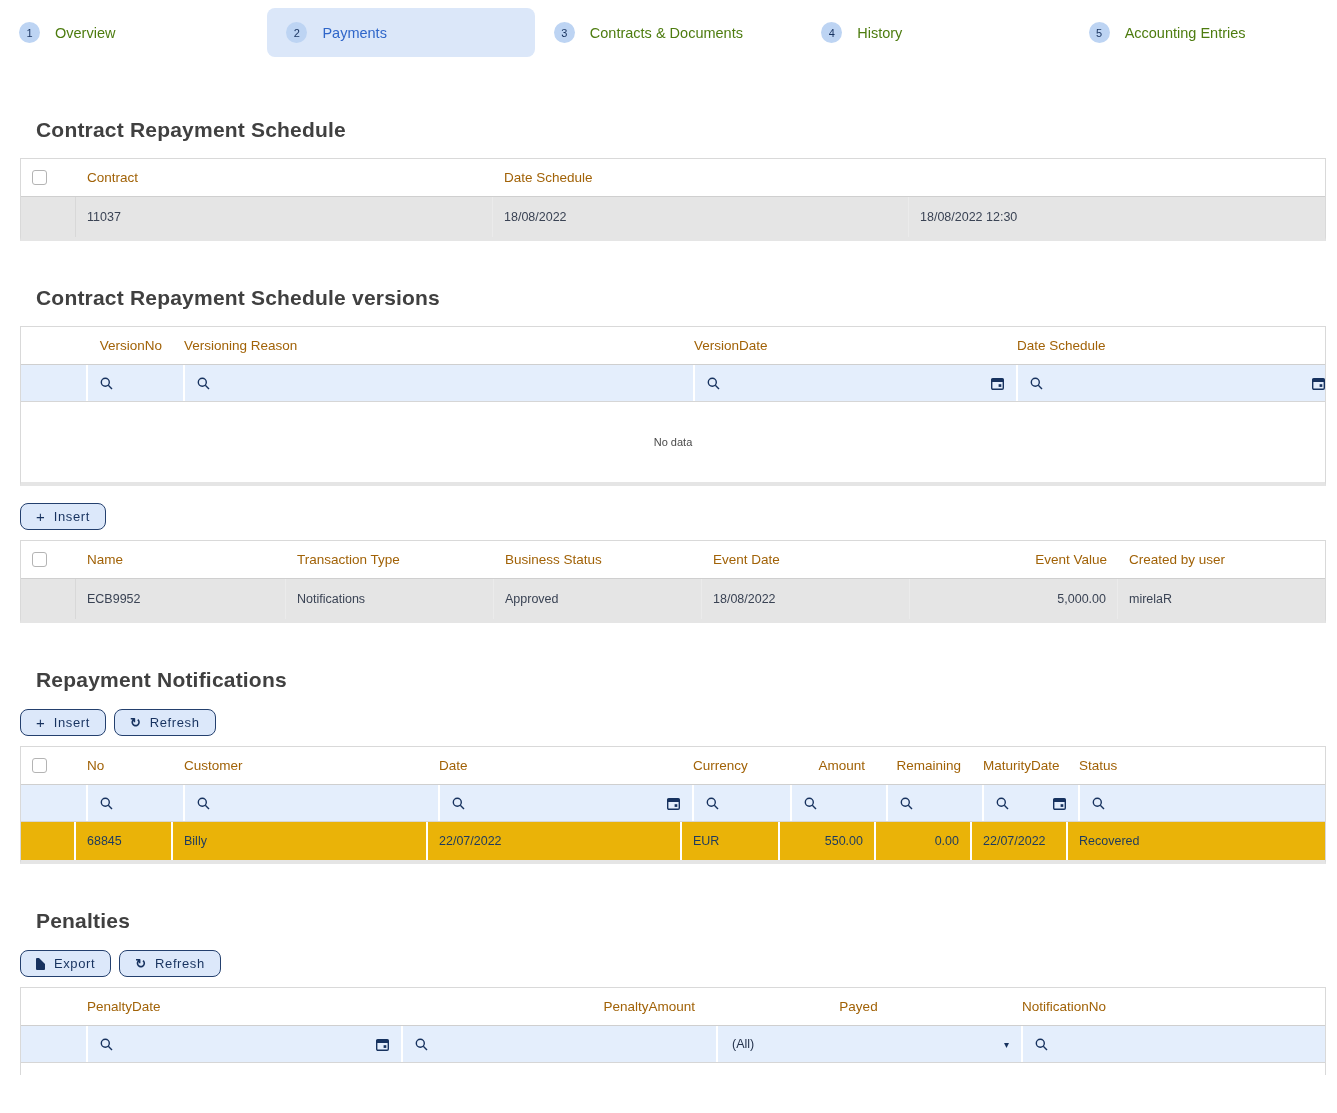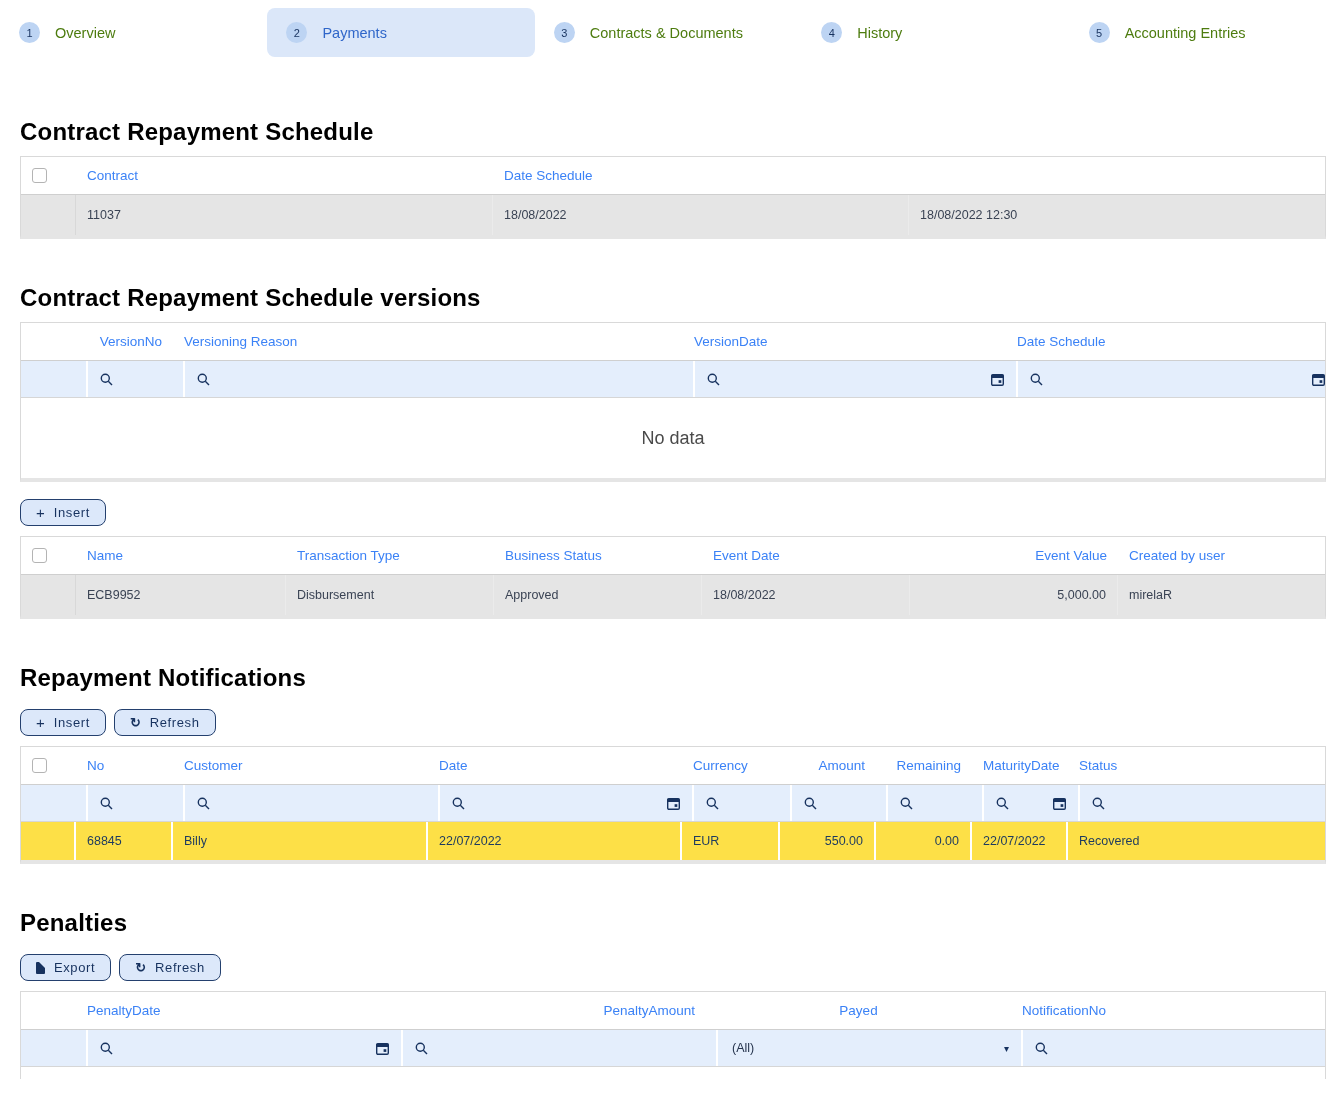--- a/index.html
+++ b/index.html
@@ -21,21 +21,21 @@
     width:21px; height:21px; border-radius:50%; background:#bdd4f3;
     color:#17325f; font-size:11px; display:flex; align-items:center; justify-content:center;
     flex:0 0 auto;
   }
   .tab-label { font-size:14.5px; color:#4d7c0f; }
   .tab.active .tab-label { color:#2f66c9; }
 
   
   .content { padding-left:20px; }
   h2 {
-    font-size:24px; font-weight:600; color:#000000; margin:0; letter-spacing:.2px;
+    font-size:21px; font-weight:600; color:#404040; margin:16px; letter-spacing:.2px;
   }
   .h-first { margin-top:61px; }
   .h-gap   { margin-top:45px; }
   .btnrow { display:flex; gap:8px; margin-top:17px; }
   .btn {
     display:inline-flex; align-items:center; gap:9px; height:27px;
     padding:0 15px; background:#dce8fa; border:1px solid #24406e; border-radius:8px;
     color:#17325f; font-size:13px; letter-spacing:.6px; cursor:pointer;
   }
   .btn .plus { font-size:15px; font-weight:400; letter-spacing:0; }
@@ -55,44 +55,44 @@
     font-size:12.5px;
   }
   .tr { display:grid; }
   .g-sched{ grid-template-columns:55px 417px 416px 416px; }
   .g-ver  { grid-template-columns:55px 97px 510px 323px 319px; }
   .g-tr   { grid-template-columns:55px 210px 208px 208px 208px 208px 207px; }
   .g-not  { grid-template-columns:55px 97px 255px 254px 98px 96px 96px 96px 257px; }
   .g-pen  { grid-template-columns:55px 315px 315px 305px 314px; }
 
   .thead { height:38px; border-bottom:1px solid #cfcfcf; }
-  .thead .td { font-size:13.5px; color:#3b82f6; }
+  .thead .td { font-size:13.5px; color:#a16207; }
   .td {
     display:flex; align-items:center; padding:0 11px; overflow:hidden; white-space:nowrap;
   }
   .td.r { justify-content:flex-end; }
   .td.c { justify-content:center; }
 
   .row { height:40px; background:#e5e5e5; }
   .row .td { border-right:1px solid #ebebeb; }
   .row .td:last-child { border-right:none; }
   .row .cb-cell { border-right:1px solid #d8d8d8; }
 
   .frow { height:37px; background:#e4eefc; border-bottom:1px solid #d6d6d6;padding-left:12px; }
   .frow .td { border-right:2px solid #ffffff; padding:0 12px; }
   .frow .td:last-child { border-right:none; }
   .fcell { display:flex; align-items:center; justify-content:space-between; cursor:text; }
 
-  .selrow { height:38px; background:#fde047; }
+  .selrow { height:38px; background:#eab308; }
   .selrow .td { border-right:2px solid #ffffff; color:#1d3a5f; }
   .selrow .td:last-child { border-right:none;border-radius:10px; }
 
   .nodata {
     height:80px; display:flex; align-items:center; justify-content:center;
-    color:#4a4a4a; font-size:18px;
+    color:#4a4a4a; font-size:11px;
   }
   .stub { height:12px; background:#fff; }
 
   .checkbox {
     width:15px; height:15px; border:1.5px solid #b4b4b4; border-radius:3px; background:#fff;
     cursor:pointer;
   }
   .caret { color:#17325f; font-size:10px; }
   .allsel { color:#25334d; cursor:pointer; width:100%; display:flex; align-items:center; justify-content:space-between; }
   svg.ic { flex:0 0 auto; display:block; }
@@ -205,21 +205,21 @@
       <div class="td">Name</div>
       <div class="td">Transaction Type</div>
       <div class="td">Business Status</div>
       <div class="td">Event Date</div>
       <div class="td r">Event Value</div>
       <div class="td">Created by user</div>
     </div>
     <div class="tr row g-tr">
       <div class="td cb-cell"></div>
       <div class="td">ECB9952</div>
-      <div class="td">Disbursement</div>
+      <div class="td">Notifications</div>
       <div class="td">Approved</div>
       <div class="td">18/08/2022</div>
       <div class="td r">5,000.00</div>
       <div class="td">mirelaR</div>
     </div>
   </div>
 
   <h2 class="h-gap">Repayment Notifications</h2>
   <div class="btnrow">
     <button class="btn">

